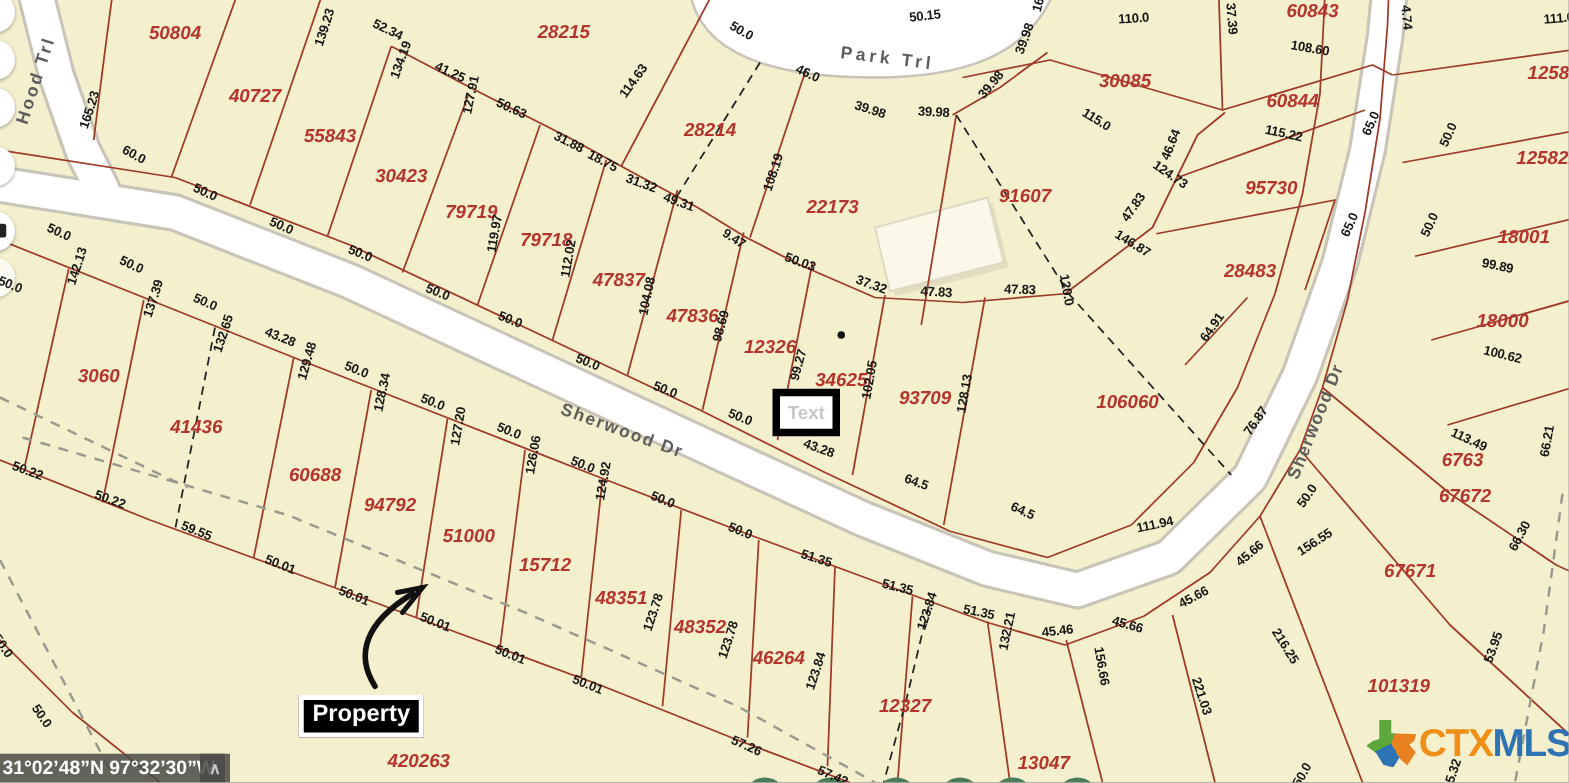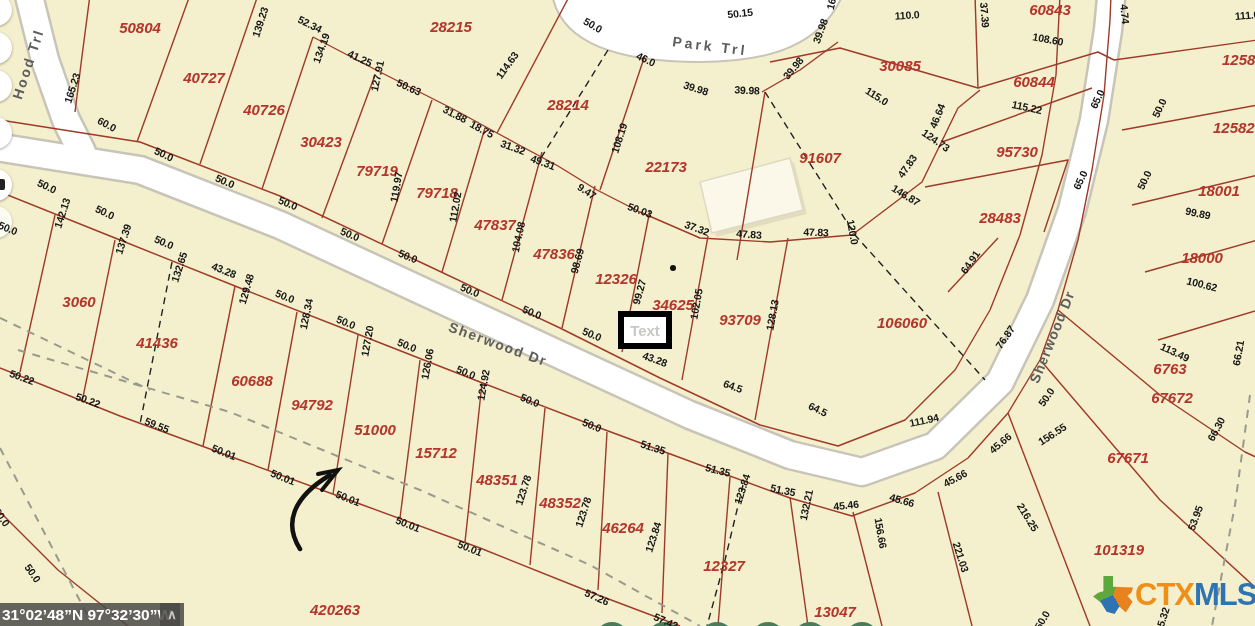--- a/index.html
+++ b/index.html
@@ -134,20 +134,23 @@
     <g stroke="#111" fill="none" stroke-linecap="round">
       <path d="M300,549 C284,524 292,498 330,475" stroke-width="4.5"></path>
       <path d="M322,490 L338,470 L318,474" stroke-width="4"></path>
     </g>
   </svg>
 
   <div id="marker-box">
     <span>Text</span>
   </div>
 
+  <div id="property-label">
+    <span>Property</span>
+  </div>
 
   <div id="coord-bar">
     <span>31°02’48”N 97°32’30”W</span>
   </div>
   <div id="coord-caret">
     <span>∧</span>
   </div>
 
   <div id="logo">
     <div class="tx"></div>
@@ -167,21 +170,21 @@
   <div class="tree" style="left:595px;top:622px"></div>
   <div class="tree" style="left:647px;top:622px"></div>
   <div class="tree" style="left:700px;top:622px"></div>
   <div class="tree" style="left:751px;top:622px"></div>
   <div class="tree" style="left:793px;top:622px"></div>
   <div class="tree" style="left:845px;top:622px"></div>
 
   <div id="labels-layer">
       <span class="lot-label" style="left: 140px; top: 27px; transform: translate(-50%, -50%) rotate(0deg);">50804</span>
       <span class="lot-label" style="left: 204px; top: 77px; transform: translate(-50%, -50%) rotate(0deg);">40727</span>
-      <span class="lot-label" style="left: 264px; top: 109px; transform: translate(-50%, -50%) rotate(0deg);">40726</span>
+      <span class="lot-label" style="left: 264px; top: 109px; transform: translate(-50%, -50%) rotate(0deg);">55843</span>
       <span class="lot-label" style="left: 321px; top: 141px; transform: translate(-50%, -50%) rotate(0deg);">30423</span>
       <span class="lot-label" style="left: 377px; top: 170px; transform: translate(-50%, -50%) rotate(0deg);">79719</span>
       <span class="lot-label" style="left: 437px; top: 192px; transform: translate(-50%, -50%) rotate(0deg);">79718</span>
       <span class="lot-label" style="left: 495px; top: 224px; transform: translate(-50%, -50%) rotate(0deg);">47837</span>
       <span class="lot-label" style="left: 554px; top: 253px; transform: translate(-50%, -50%) rotate(0deg);">47836</span>
       <span class="lot-label" style="left: 616px; top: 278px; transform: translate(-50%, -50%) rotate(0deg);">12326</span>
       <span class="lot-label" style="left: 451px; top: 26px; transform: translate(-50%, -50%) rotate(0deg);">28215</span>
       <span class="lot-label" style="left: 568px; top: 104px; transform: translate(-50%, -50%) rotate(0deg);">28214</span>
       <span class="lot-label" style="left: 666px; top: 166px; transform: translate(-50%, -50%) rotate(0deg); text-align: center;">22173</span>
       <span class="lot-label" style="left: 820px; top: 157px; transform: translate(-50%, -50%) rotate(0deg);">91607</span>

